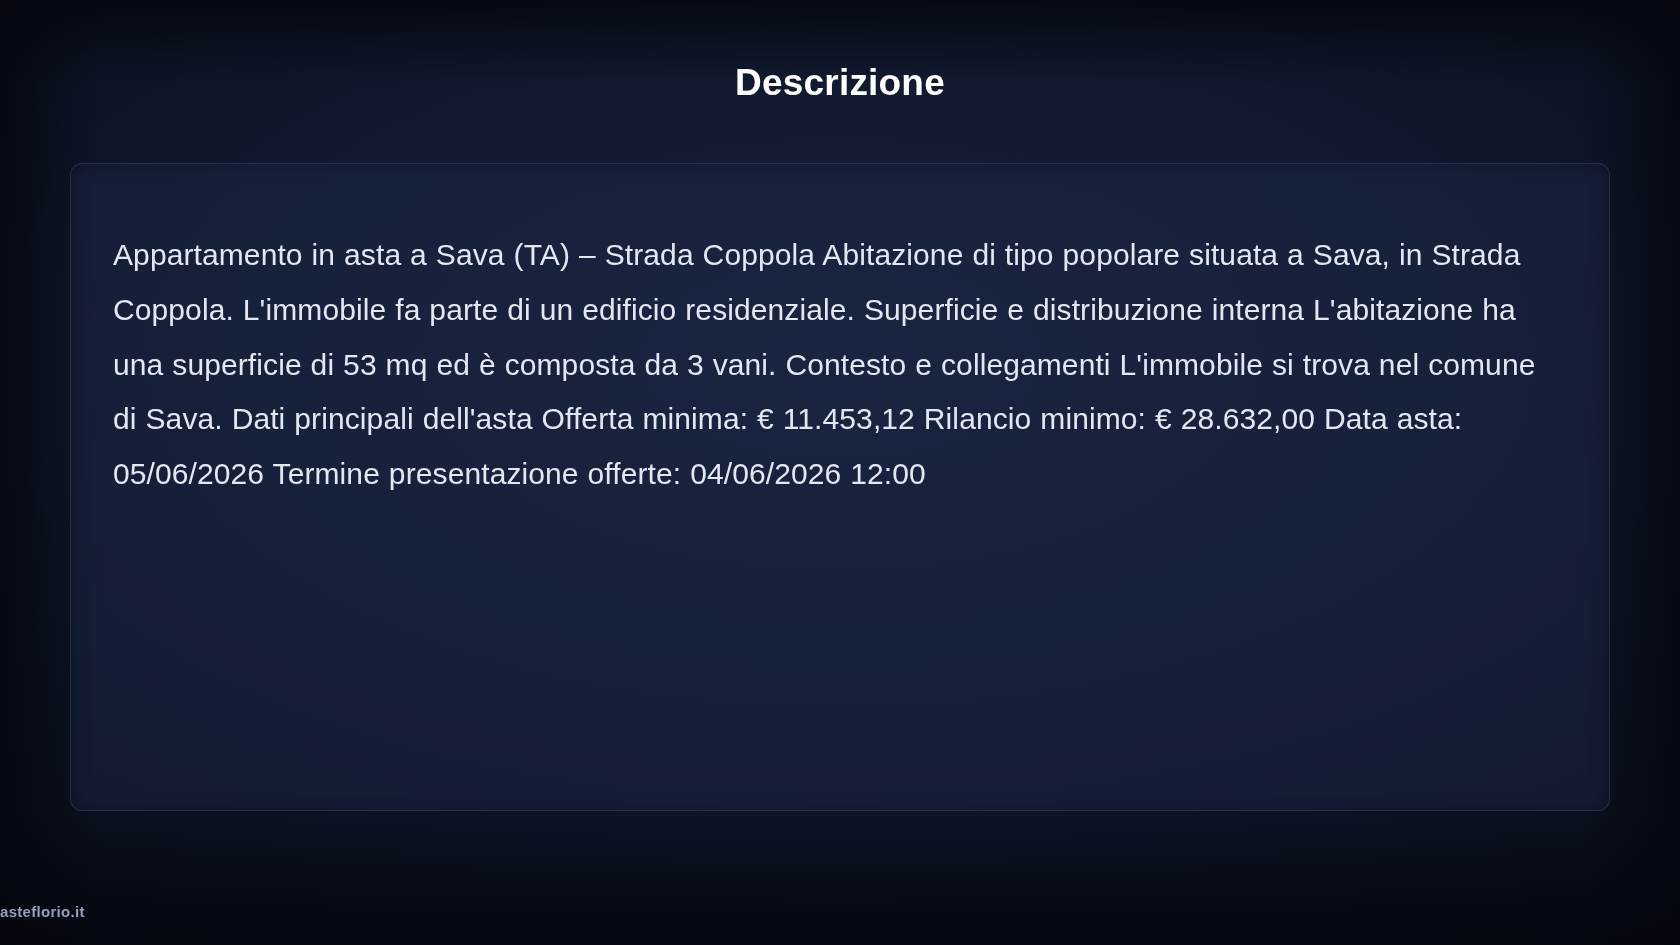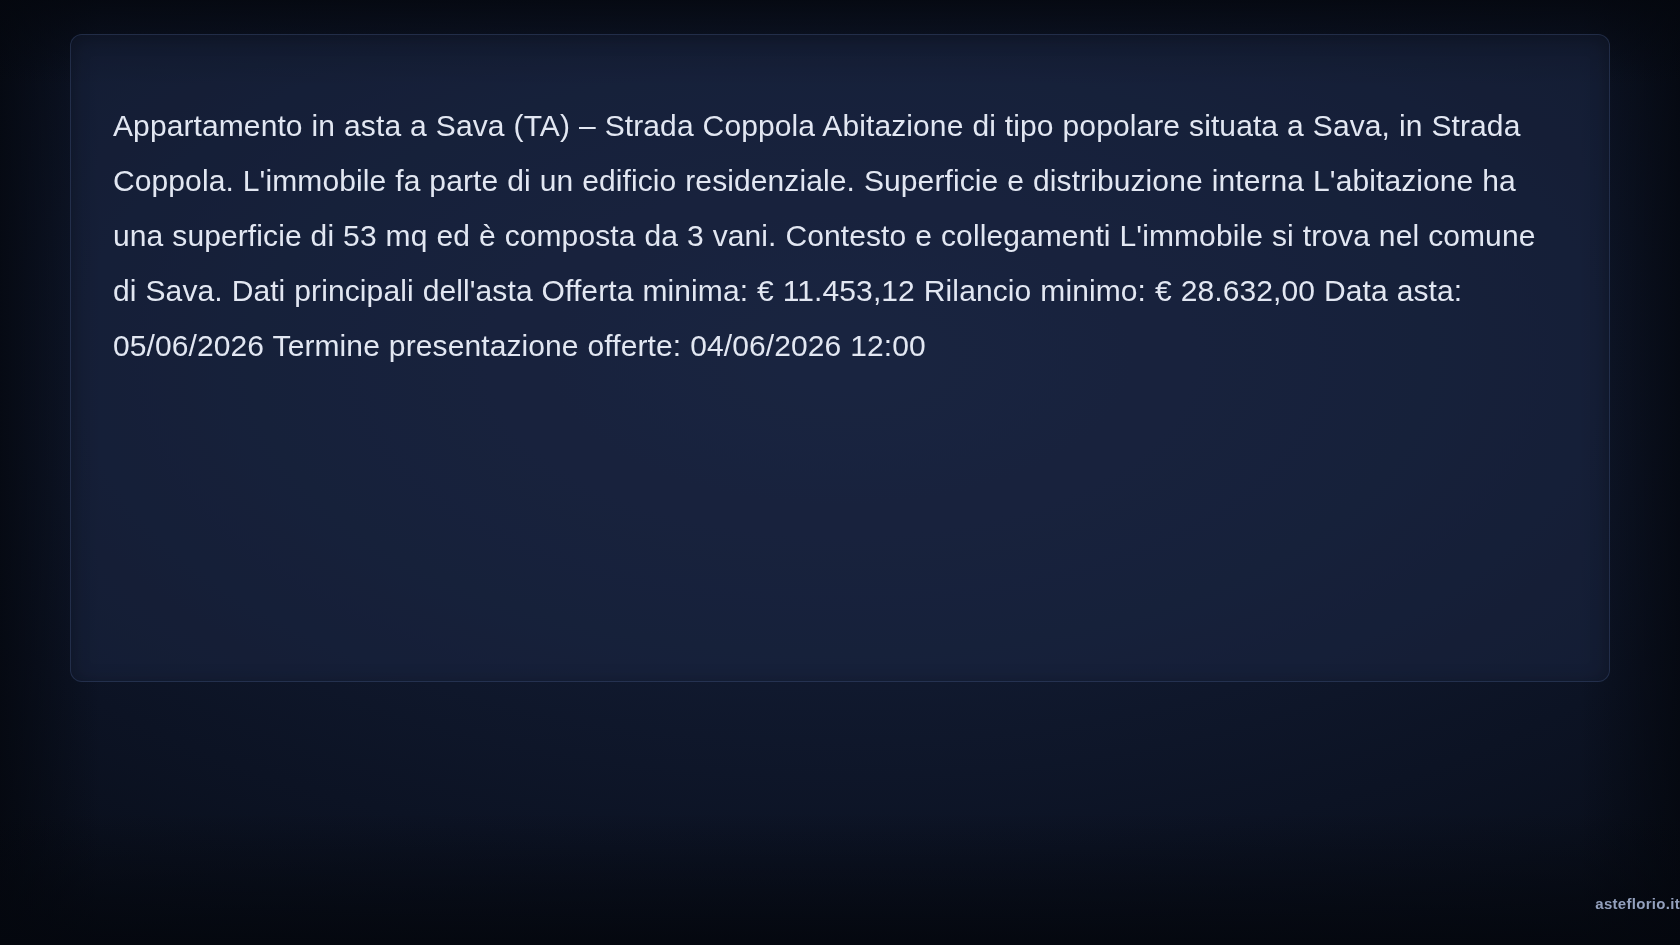--- a/index.html
+++ b/index.html
@@ -67,38 +67,38 @@
     color: #e2e7f2;
     font-weight: 400;
     letter-spacing: 0.1px;
     word-spacing: 0.5px;
   }
 
   .footer {
     position: absolute;
     left: 0;
     right: 0;
-    bottom: 32px;
+    bottom: 24px;
     z-index: 2;
-    text-align: right;
-    margin-left: 40px;
+    text-align: left;
   }
   .footer-text {
     font-size: 15px;
     font-weight: bold;
     color: #93a0bd;
     letter-spacing: 0.3px;
   }
 </style>
 </head>
 <body>
 
 <div class="page">
   <div class="vignette"></div>
 
+  <h1 class="title">Descrizione</h1>
 
   <div class="card">
     <p class="body-text">Appartamento in asta a Sava (TA) – Strada Coppola Abitazione di tipo popolare situata a Sava, in Strada Coppola. L'immobile fa parte di un edificio residenziale. Superficie e distribuzione interna L'abitazione ha una superficie di 53 mq ed è composta da 3 vani. Contesto e collegamenti L'immobile si trova nel comune di Sava. Dati principali dell'asta Offerta minima: € 11.453,12 Rilancio minimo: € 28.632,00 Data asta: 05/06/2026 Termine presentazione offerte: 04/06/2026 12:00</p>
   </div>
 
   <div class="footer">
     <span class="footer-text">asteflorio.it</span>
   </div>
 </div>
 

